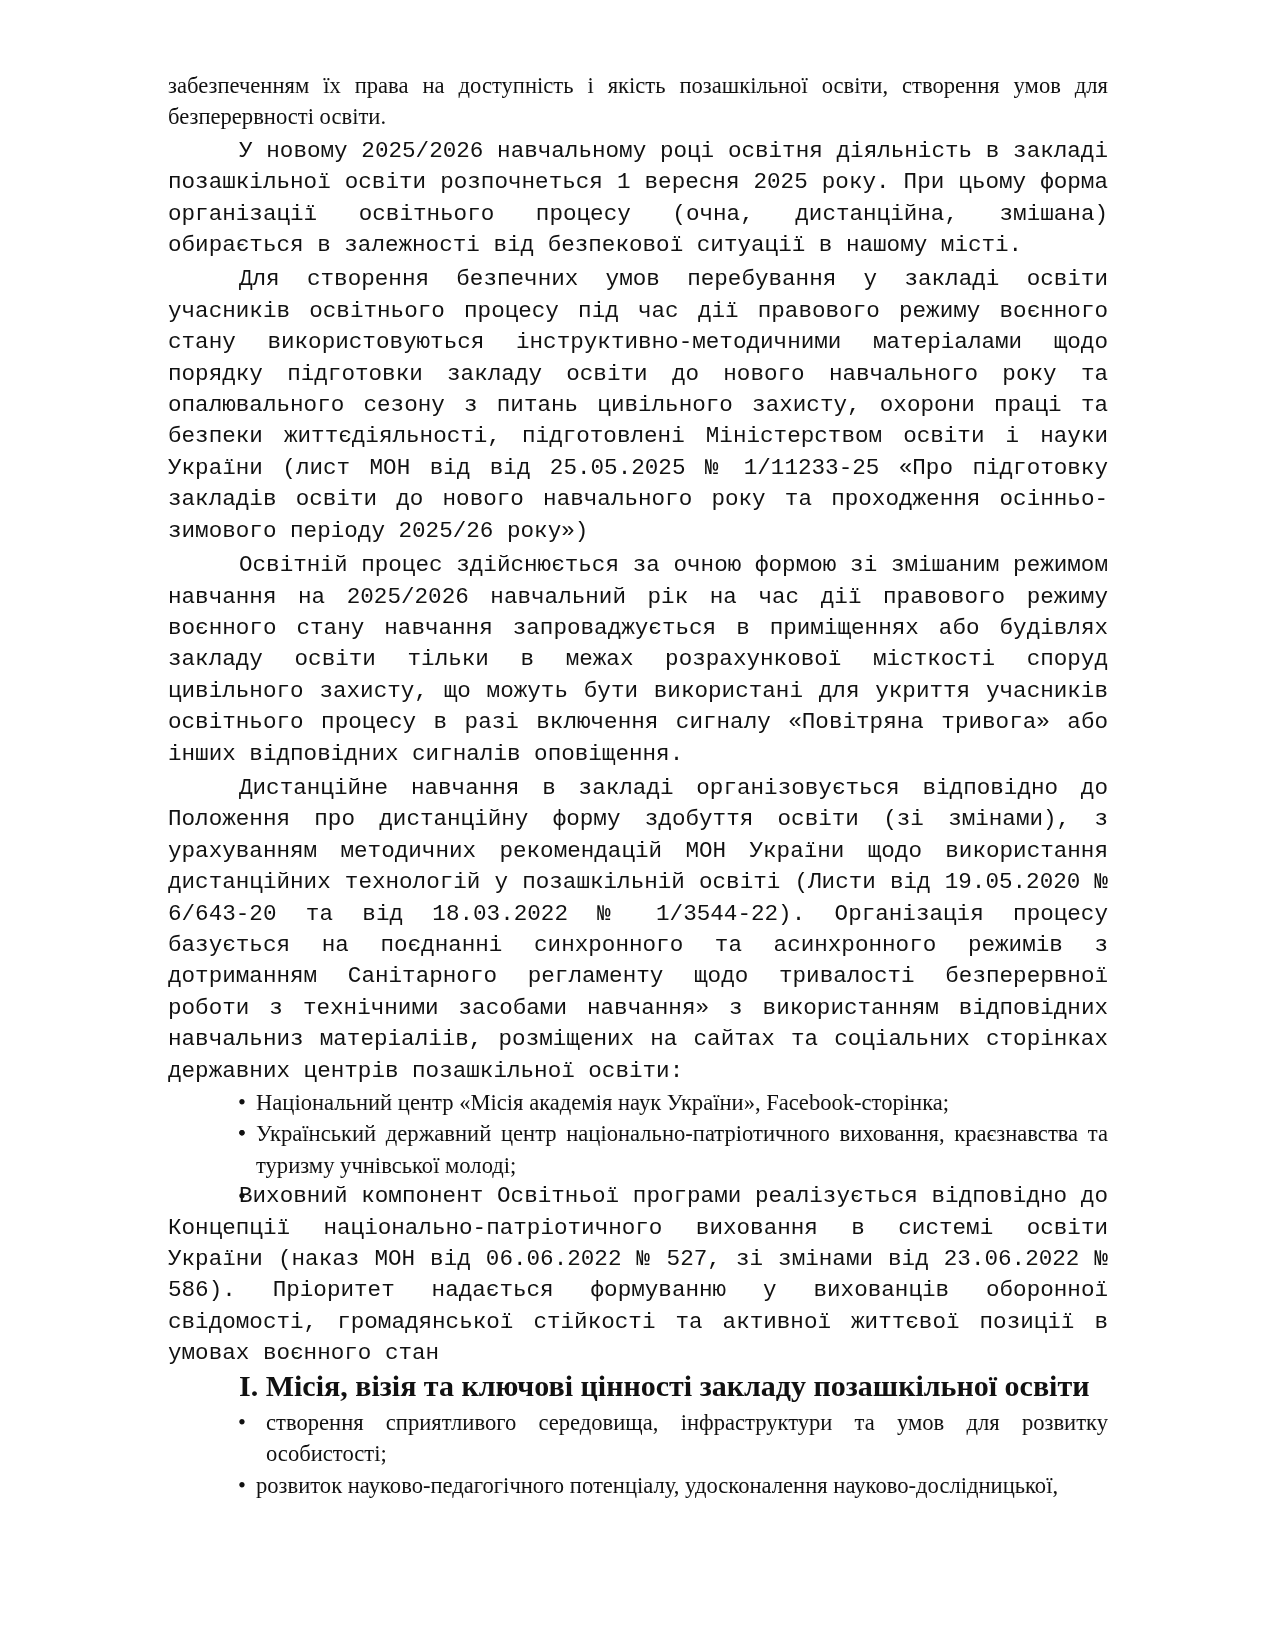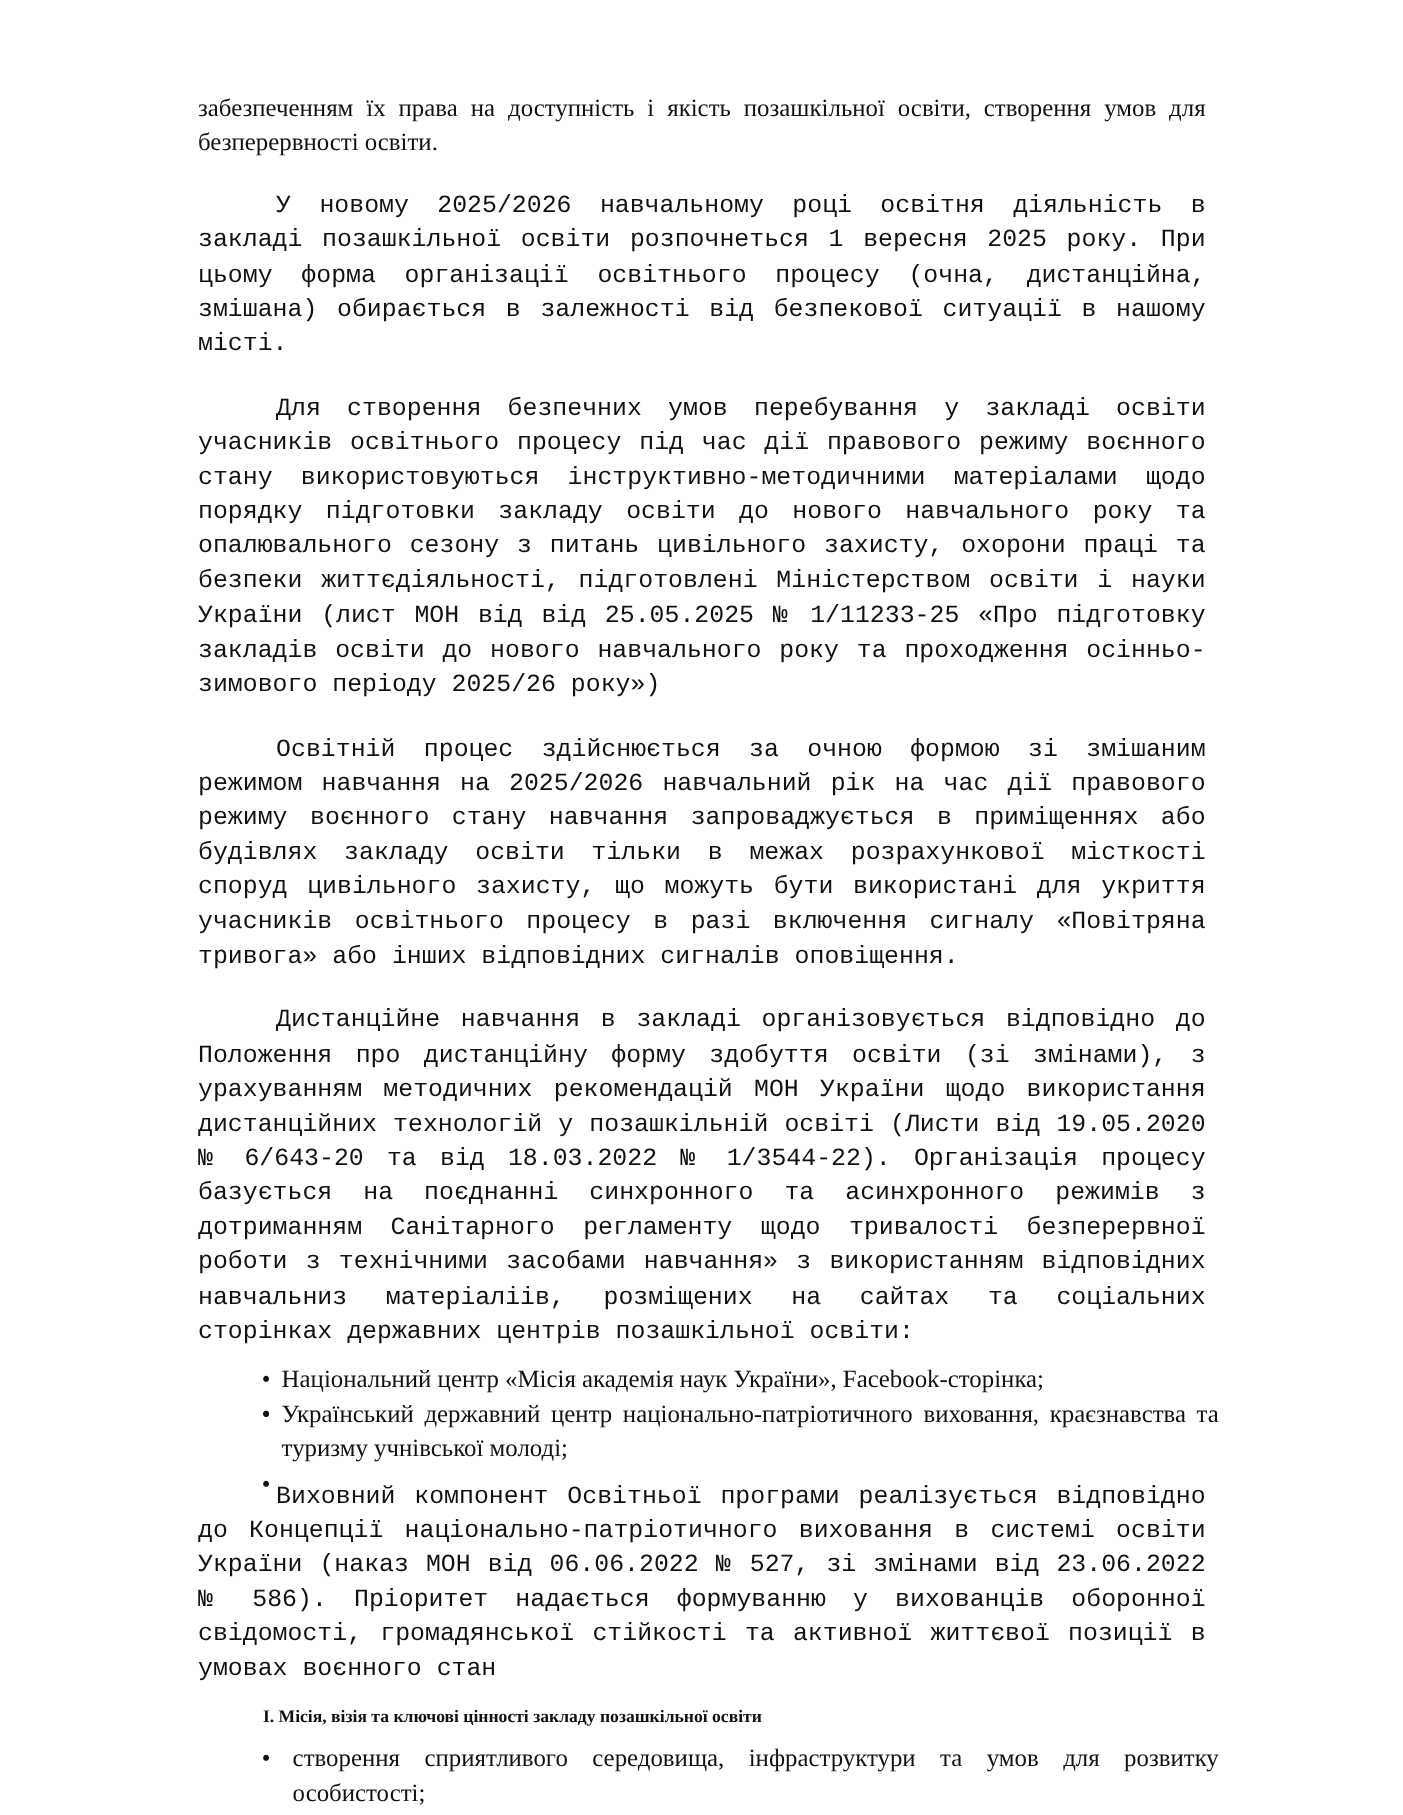--- a/index.html
+++ b/index.html
@@ -7,39 +7,39 @@
   .page {
     position: absolute;
     left: 168px;
     top: 70px;
     width: 940px;
     font-family: "Liberation Serif", serif;
     font-size: 22.6px;
     line-height: 31.4px;
     color: #111111;
   }
-  p { margin: 12px; text-align: justify; }
+  p { margin: 0; text-align: justify; }
   p.indent { text-indent: 71px; font-family: Liberation Mono, monospace; }
   p.noindent { text-indent: 0; }
   ul.bullets { list-style: none; margin: 0; padding: 0 0 0 70px; }
   ul.bullets li {
     position: relative;
     padding-left: 18px;
     text-align: justify;
   }
   ul.bullets li .bullet {
     position: absolute;
     left: 0;
     top: 0;
   }
   ul.bullets.vision li { padding-left: 28px; }
   ul.bullets.vision li .bullet { left: 0; }
   h2.section {
     margin: 0;
-    font-size: 16px;
+    font-size: 30px;
     line-height: 31.4px;
     font-weight: bold;
     padding-left: 71px;
   }
   .gap { height: 3px; }
 </style>
 </head>
 <body>
 
 <div class="page">
@@ -78,16 +78,17 @@
   <div class="gap"></div>
   <div class="gap"></div>
 
   <ul class="bullets vision">
     <li>
       <span class="bullet">•</span>
       <span>створення сприятливого середовища, інфраструктури та умов для розвитку особистості;</span>
     </li>
     <li style="padding-left:18px;">
       <span class="bullet">•</span>
+      <span>розвиток науково-педагогічного потенціалу, удосконалення науково-дослідницької,</span>
     </li>
   </ul>
 
 </div>
 
 </body></html>

